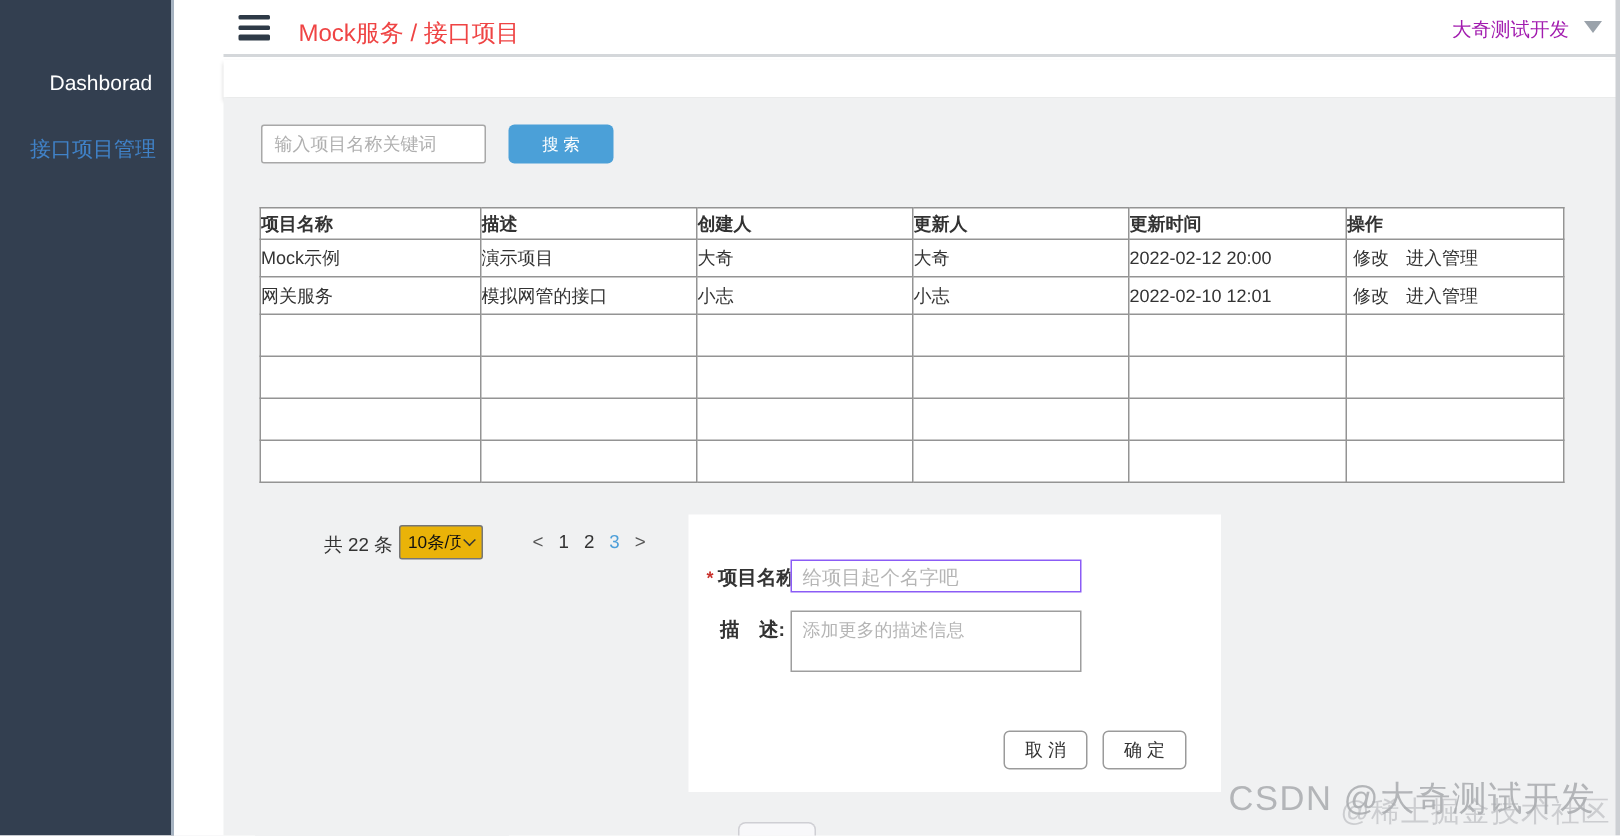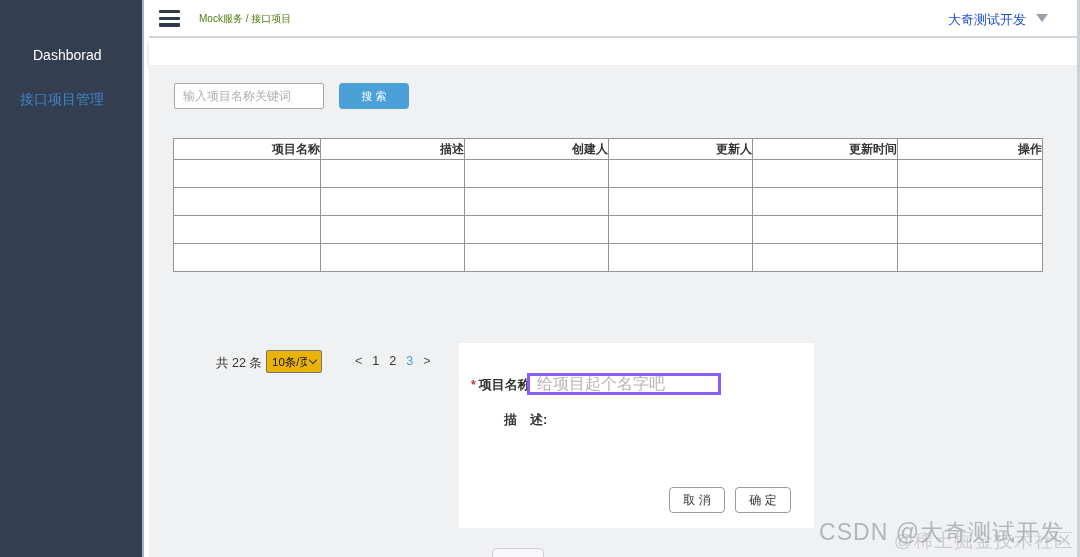--- a/index.html
+++ b/index.html
@@ -3,35 +3,35 @@
 <meta charset="utf-8">
 <style>
   * { margin:0; padding:0; box-sizing:border-box; }
   html,body { width:1080px; height:557px; }
   body {
     position:relative; overflow:hidden; background:#fff;
     font-family:"Liberation Sans","DejaVu Sans",sans-serif; color:#333;
   }
   
   .sidebar {
-    position:absolute; left:0; top:0; width:144px; height:557px;
+    position:absolute; left:0; top:0; width:116px; height:557px;
     background:#333F50; border-right:2px solid #A6B3C1;
   }
   .side-item { position:absolute; font-size:14px; cursor:pointer; white-space:nowrap; }
   .side-item.dash { left:33px; top:47px; color:#FFFFFF; }
   .side-item.active { left:20px; top:91px; color:#4082C8; }
   
   .header {
     position:absolute; left:149px; top:0; width:931px; height:38px;
     background:#fff; border-bottom:2px solid #D4D7DA;
   }
   .burger { position:absolute; left:10px; top:10px; width:21px; height:17px; cursor:pointer; }
   .burger span { display:block; width:21px; height:3.4px; background:#2E3A47; border-radius:1px; margin-bottom:3.2px; }
-  .breadcrumb { position:absolute; left:50px; top:12px; font-size:10px; color:#4d7c0f; }
-  .user-menu { position:absolute; right:32px; top:11px; font-size:13px; color:#1d4ed8; cursor:pointer; }
+  .breadcrumb { position:absolute; left:50px; top:12px; font-size:16px; color:#ef4444; }
+  .user-menu { position:absolute; right:12px; top:11px; font-size:13px; color:#a21caf; cursor:pointer; }
   .user-menu .caret {
     display:inline-block; margin-left:10px; width:0; height:0; vertical-align:2px;
     border-left:6px solid transparent; border-right:6px solid transparent; border-top:8px solid #9AA2AA;
   }
   
   .toolband {
     position:absolute; left:149px; top:40px; width:931px; height:25px;
     background:#fff; box-shadow:0 2px 3px rgba(0,0,0,0.22);
   }
   
@@ -47,21 +47,21 @@
     position:absolute; left:190px; top:18px; width:70px; height:26px;
     background:#4BA0D8; color:#fff; font-size:11px; border:none; border-radius:4px;
     cursor:pointer; font-family:inherit;
   }
   
   .proj-table {
     position:absolute; left:24px; top:73px; width:869px;
     border-collapse:collapse; table-layout:fixed; background:#fff; font-size:12px;
   }
   .proj-table th, .proj-table td {
-    border:1px solid #949494; text-align:right; overflow:hidden; white-space:nowrap; color:#333;
+    border:1px solid #949494; text-align:left; overflow:hidden; white-space:nowrap; color:#333;
   }
   .proj-table th { height:21px; font-weight:700; }
   .proj-table tr.data-row td { height:25px; }
   .proj-table tr.empty-row td { height:28px; }
   .action-link { cursor:pointer; margin:0 4px; }
   
   .pg-total { position:absolute; left:67px; top:290px; font-size:12.5px; color:#333; }
   .page-size-wrap { position:absolute; left:117px; top:285px; width:56px; height:23px; }
   .page-size {
     width:56px; height:23px; border:1px solid #767676; border-radius:2px; background:#eab308;
@@ -74,24 +74,24 @@
   }
   .pager { position:absolute; left:201px; top:289px; font-size:12.5px; color:#333; }
   .pager span { margin:0 5px; cursor:pointer; }
   .pager .arrow { color:#555; }
   .pager .page.active { color:#4D9FD9; }
   
   .form-card { position:absolute; left:310px; top:278px; width:355px; height:185px; background:#fff; }
   .f-label { position:absolute; font-size:13px; font-weight:700; color:#333; white-space:nowrap; }
   .f-label .star { color:#C9302C; margin-right:3px; font-size:12px; }
   .lbl-name { left:12px; top:33px; }
-  .lbl-desc { left:21px; top:68px;margin-left:24px; }
+  .lbl-desc { left:21px; top:68px; }
   .f-input {
     position:absolute; left:68px; top:30px; width:194px; height:22px;
-    border:3px solid #8b5cf6; padding:0 7px; font-size:16px; outline:none; color:#333;
+    border:1px solid #8b5cf6; padding:0 7px; font-size:13px; outline:none; color:#333;
     font-family:"Liberation Sans","DejaVu Sans",sans-serif;
   }
   .f-textarea {
     position:absolute; left:68px; top:64px; width:194px; height:41px;
     border:1px solid #9E9E9E; padding:4px 7px; font-size:12px; outline:none; resize:none; color:#333;
     font-family:"Liberation Sans","DejaVu Sans",sans-serif;
   }
   .f-input::placeholder, .f-textarea::placeholder { color:#B5B5B5; }
   .f-btn {
     position:absolute; top:144px; width:56px; height:26px; background:#fff;
@@ -156,20 +156,42 @@
       <tr>
         <th>项目名称</th>
         <th>描述</th>
         <th>创建人</th>
         <th>更新人</th>
         <th>更新时间</th>
         <th>操作</th>
       </tr>
     </thead>
     <tbody>
+      <tr class="data-row">
+        <td>Mock示例</td>
+        <td>演示项目</td>
+        <td>大奇</td>
+        <td>大奇</td>
+        <td>2022-02-12 20:00</td>
+        <td>
+          <span class="action-link">修改</span>
+          <span class="action-link">进入管理</span>
+        </td>
+      </tr>
+      <tr class="data-row">
+        <td>网关服务</td>
+        <td>模拟网管的接口</td>
+        <td>小志</td>
+        <td>小志</td>
+        <td>2022-02-10 12:01</td>
+        <td>
+          <span class="action-link">修改</span>
+          <span class="action-link">进入管理</span>
+        </td>
+      </tr>
       <tr class="empty-row">
           <td></td>
           <td></td>
           <td></td>
           <td></td>
           <td></td>
           <td></td>
         </tr>
       <tr class="empty-row">
           <td></td>
@@ -210,20 +232,21 @@
   <div class="pager">
     <span class="arrow">&lt;</span><span class="page">1</span><span class="page">2</span><span class="page active">3</span><span class="arrow">&gt;</span>
   </div>
 
   <div class="form-card">
     <div class="f-label lbl-name">
       <span class="star">*</span><span>项目名称:</span>
     </div>
     <input class="f-input" type="text" placeholder="给项目起个名字吧" style="">
     <div class="f-label lbl-desc">描　述:</div>
+    <textarea class="f-textarea" placeholder="添加更多的描述信息" style=""></textarea>
     <button class="f-btn btn-cancel">取 消</button>
     <button class="f-btn btn-confirm">确 定</button>
   </div>
 
 </div>
 
 <div class="peek-btn"></div>
 
 <div class="wm2">@稀土掘金技术社区</div>
 <div class="wm1">CSDN @大奇测试开发</div>

